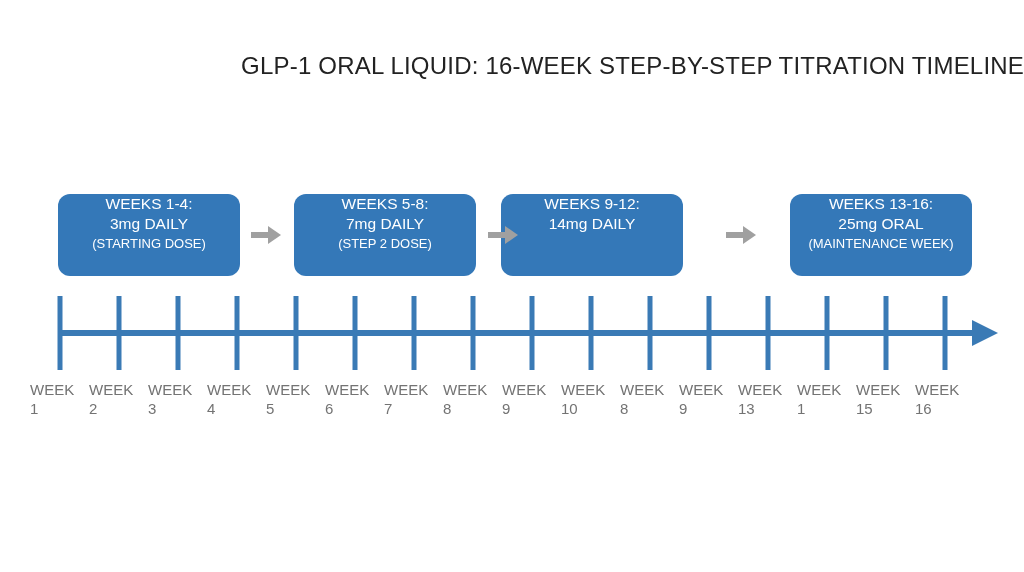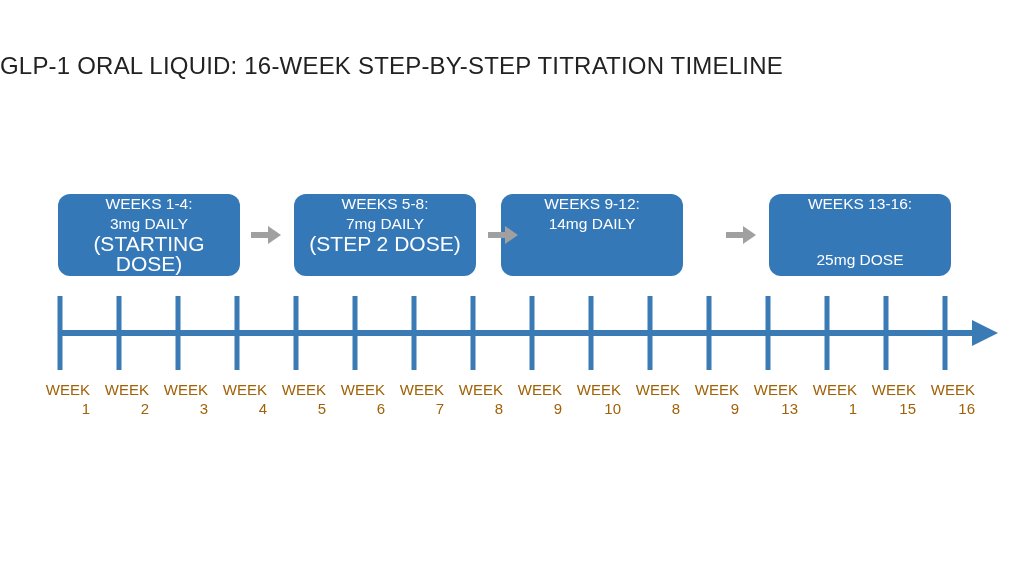--- a/index.html
+++ b/index.html
@@ -1,45 +1,45 @@
 <!DOCTYPE html>
 <html><head>
 <meta charset="utf-8">
 <style>
   html,body{margin:0;padding:0;background:#fff;}
   body{width:1024px;height:572px;position:relative;overflow:hidden;font-family:"Liberation Sans",sans-serif;}
-  .title{position:absolute;top:52px;left:0;width:1024px;text-align:left;font-size:24px;color:#222;letter-spacing:0.2px;}
+  .title{position:absolute;top:52px;left:0;width:1024px;text-align:right;font-size:24px;color:#222;letter-spacing:0.2px;}
   .box{position:absolute;top:194px;width:182px;height:82px;background:#3478b8;border-radius:12px;color:#fff;text-align:center;font-size:15.5px;line-height:20px;display:flex;flex-direction:column;}
-  .box .l3{font-size:21px;}
+  .box .l3{font-size:13px;}
   .sarrow{position:absolute;top:226px;width:30px;height:18px;}
   .axis{position:absolute;left:0;top:0;}
-  .lbl{position:absolute;top:380px;width:60px;margin-left:-30px;text-align:right;font-size:15px;line-height:19px;color:#a16207;}
+  .lbl{position:absolute;top:380px;width:60px;margin-left:-30px;text-align:left;font-size:15px;line-height:19px;color:#737373;}
 </style>
 </head>
 <body>
 
 <div class="title">GLP-1 ORAL LIQUID: 16-WEEK STEP-BY-STEP TITRATION TIMELINE</div>
 
 <div class="box" style="left:58px;">
   <div>WEEKS 1-4:</div>
   <div>3mg DAILY</div>
   <div class="l3">(STARTING DOSE)</div>
 </div>
 <div class="box" style="left:294px;">
   <div>WEEKS 5-8:</div>
   <div>7mg DAILY</div>
   <div class="l3">(STEP 2 DOSE)</div>
 </div>
 <div class="box" style="left:501px;">
   <div>WEEKS 9-12:</div>
   <div>14mg DAILY</div>
 </div>
-<div class="box" style="left:769px;gap:36px;">
+<div class="box" style="left:790px;">
   <div>WEEKS 13-16:</div>
-  <div>25mg DOSE</div>
+  <div>25mg ORAL</div>
   <div class="l3">(MAINTENANCE WEEK)</div>
 </div>
 
 <svg class="sarrow" style="left:251px;" viewBox="0 0 30 18">
     <rect x="0" y="6" width="18" height="6" fill="#a0a0a0"></rect>
     <polygon points="17,0 30,9 17,18" fill="#a0a0a0"></polygon>
   </svg>
 <svg class="sarrow" style="left:488px;" viewBox="0 0 30 18">
     <rect x="0" y="6" width="18" height="6" fill="#a0a0a0"></rect>
     <polygon points="17,0 30,9 17,18" fill="#a0a0a0"></polygon>

